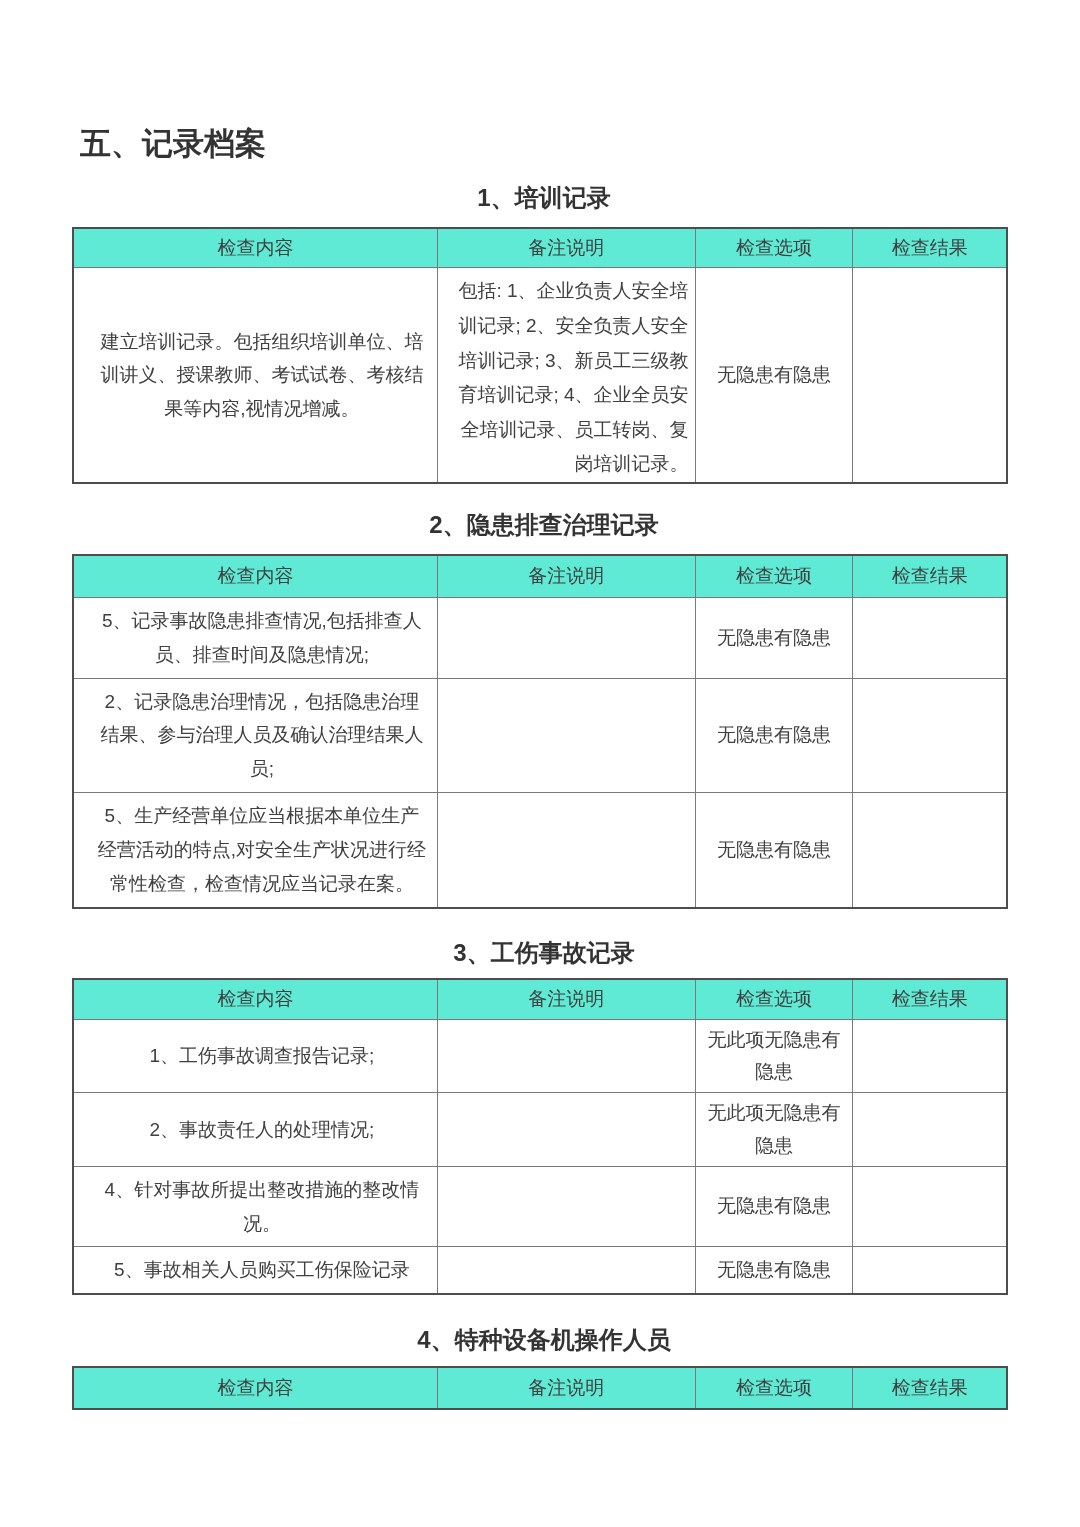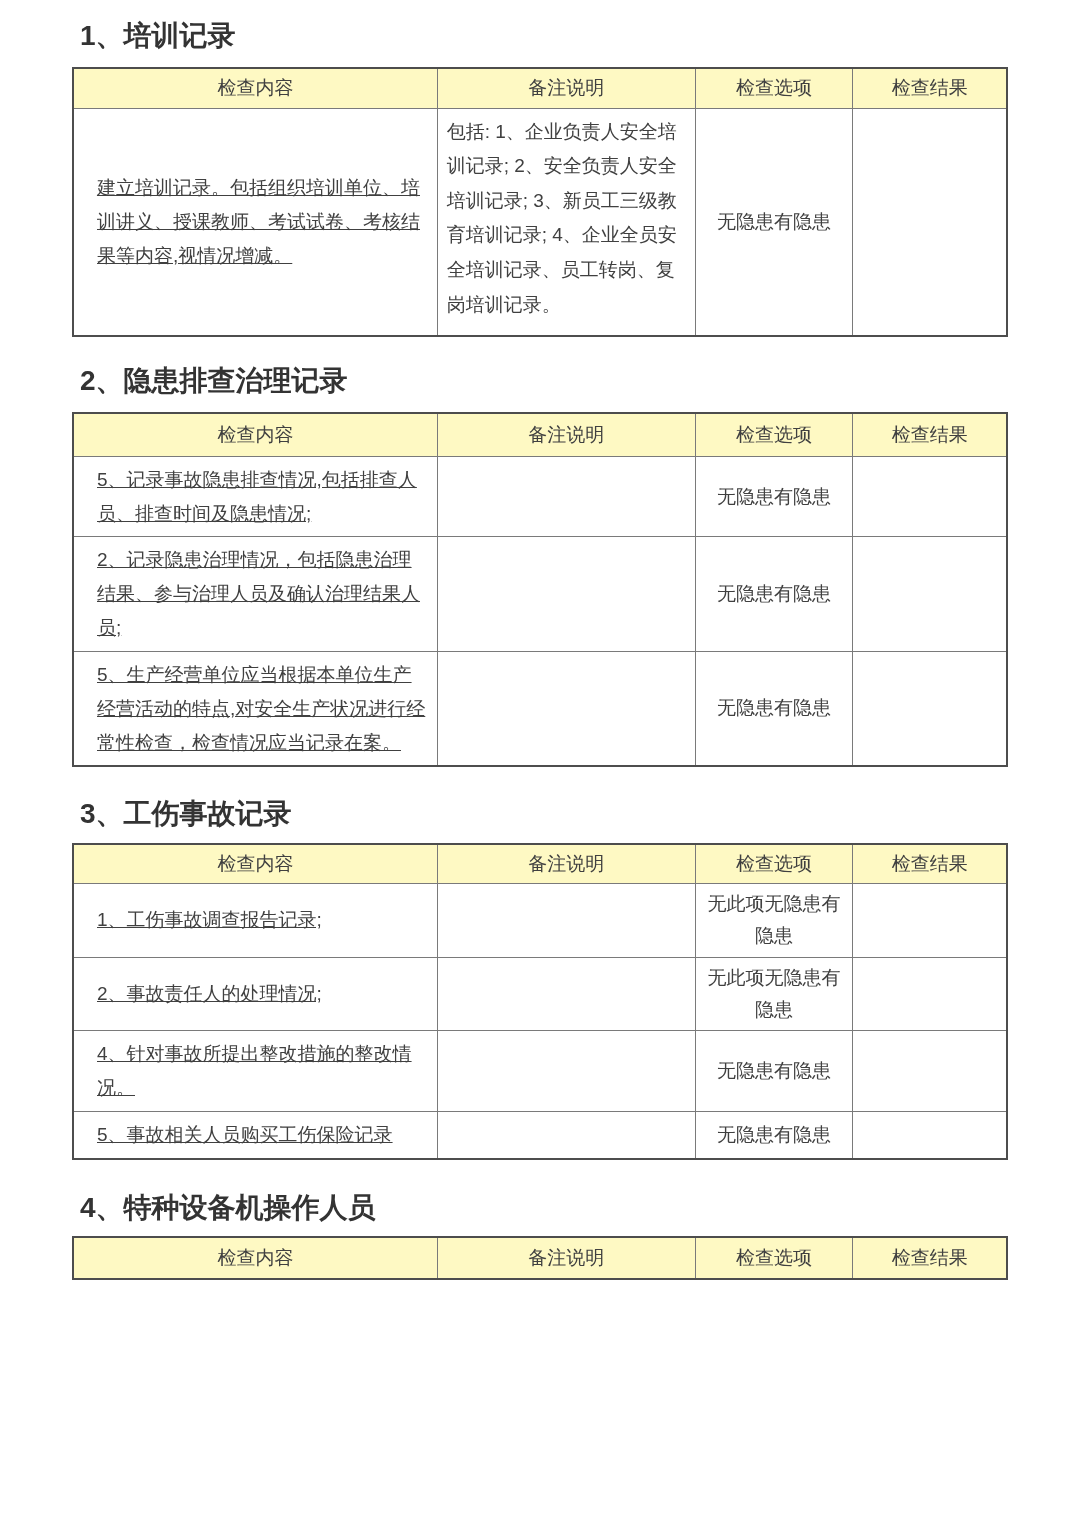--- a/index.html
+++ b/index.html
@@ -16,25 +16,26 @@
   .content { margin: 0 72px; width: 936px; }
   h1.doc-title {
     font-size: 31px;
     font-weight: bold;
     color: #333333;
     padding-top: 122px;
     margin-left: 8px;
     line-height: 1.4;
   }
   h2.section-heading {
-    font-size: 28px;
+    font-size: 24px;
     font-weight: bold;
     color: #333333;
     margin-left: 8px;
     line-height: 1.4;
+    text-align: center;
   }
   h2.s1 { margin-top: 16px; }
   h2.s2 { margin-top: 24px; }
   h2.s3 { margin-top: 27px; }
   h2.s4 { margin-top: 28px; }
   table.checklist {
     width: 100%;
     border-collapse: collapse;
     table-layout: fixed;
     margin-top: 12px;
@@ -46,36 +47,35 @@
   col.c3 { width: 16.9%; }
   col.c4 { width: 16.5%; }
   th, td {
     border: 1px solid #7a7a7a;
     font-size: 19px;
     font-weight: normal;
     color: #404040;
     vertical-align: middle;
   }
   th {
-    background: #fef9c3;
+    background: #5eead4;
     height: 40px;
     text-align: center;
     padding: 4px 0;
   }
   table.t2 th { height: 43px; }
   table.t4 th { height: 42px; }
   td.cell-content {
-    text-align: left;
+    text-align: center;
     padding: 6px 10px 6px 23px;
     line-height: 1.78;
-    text-decoration: underline;
   }
   td.cell-note {
-    text-align: left;
-    padding: 6px 6px 13px 9px;
+    text-align: right;
+    padding: 6px 6px 0 9px;
     line-height: 1.82;
   }
   td.cell-option {
     text-align: center;
     padding: 4px 9px;
     line-height: 1.7;
   }
   td.cell-result { padding: 4px 6px; }
   
   table.t1 tr.r0 td { height: 166px; }
@@ -87,20 +87,21 @@
   table.t3 tr.r2 td { height: 69px; }
   table.t3 tr.r3 td { height: 36px; }
   table.t3 tr.r4 td { height: 35px; }
 </style>
 </head>
 <body>
 
 <div class="page">
   <div class="content">
 
+    <h1 class="doc-title">五、记录档案</h1>
 
     <h2 class="section-heading s1">1、培训记录</h2>
     <table class="checklist t1">
       <colgroup>
           <col class="c1">
           <col class="c2">
           <col class="c3">
           <col class="c4">
         </colgroup>
       <tbody>

